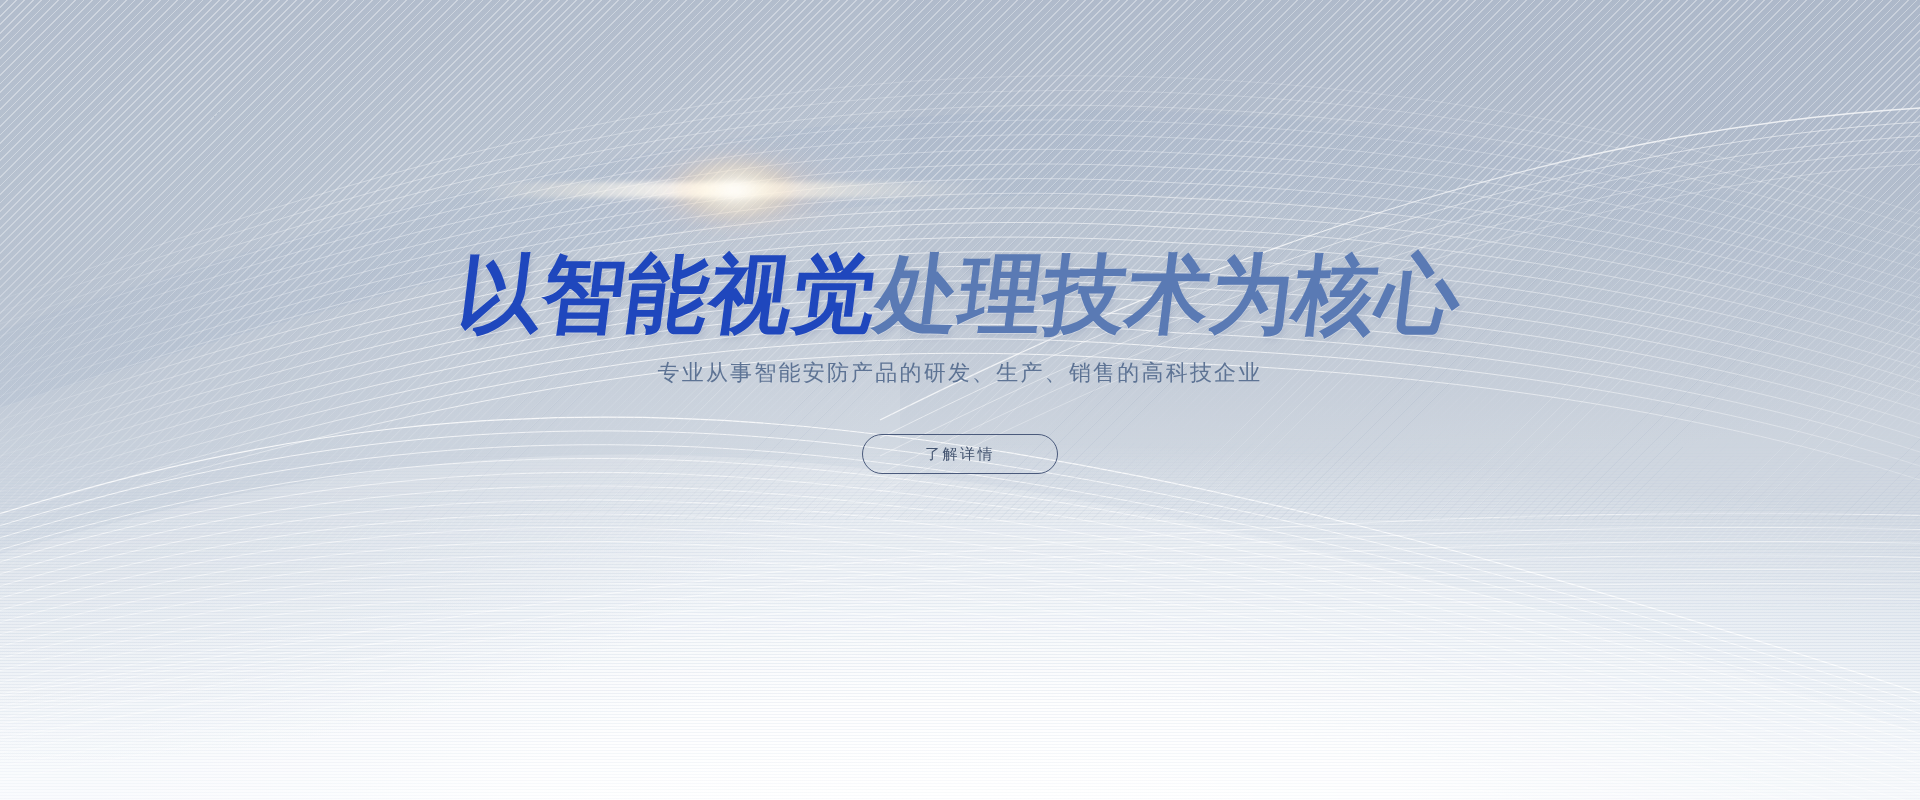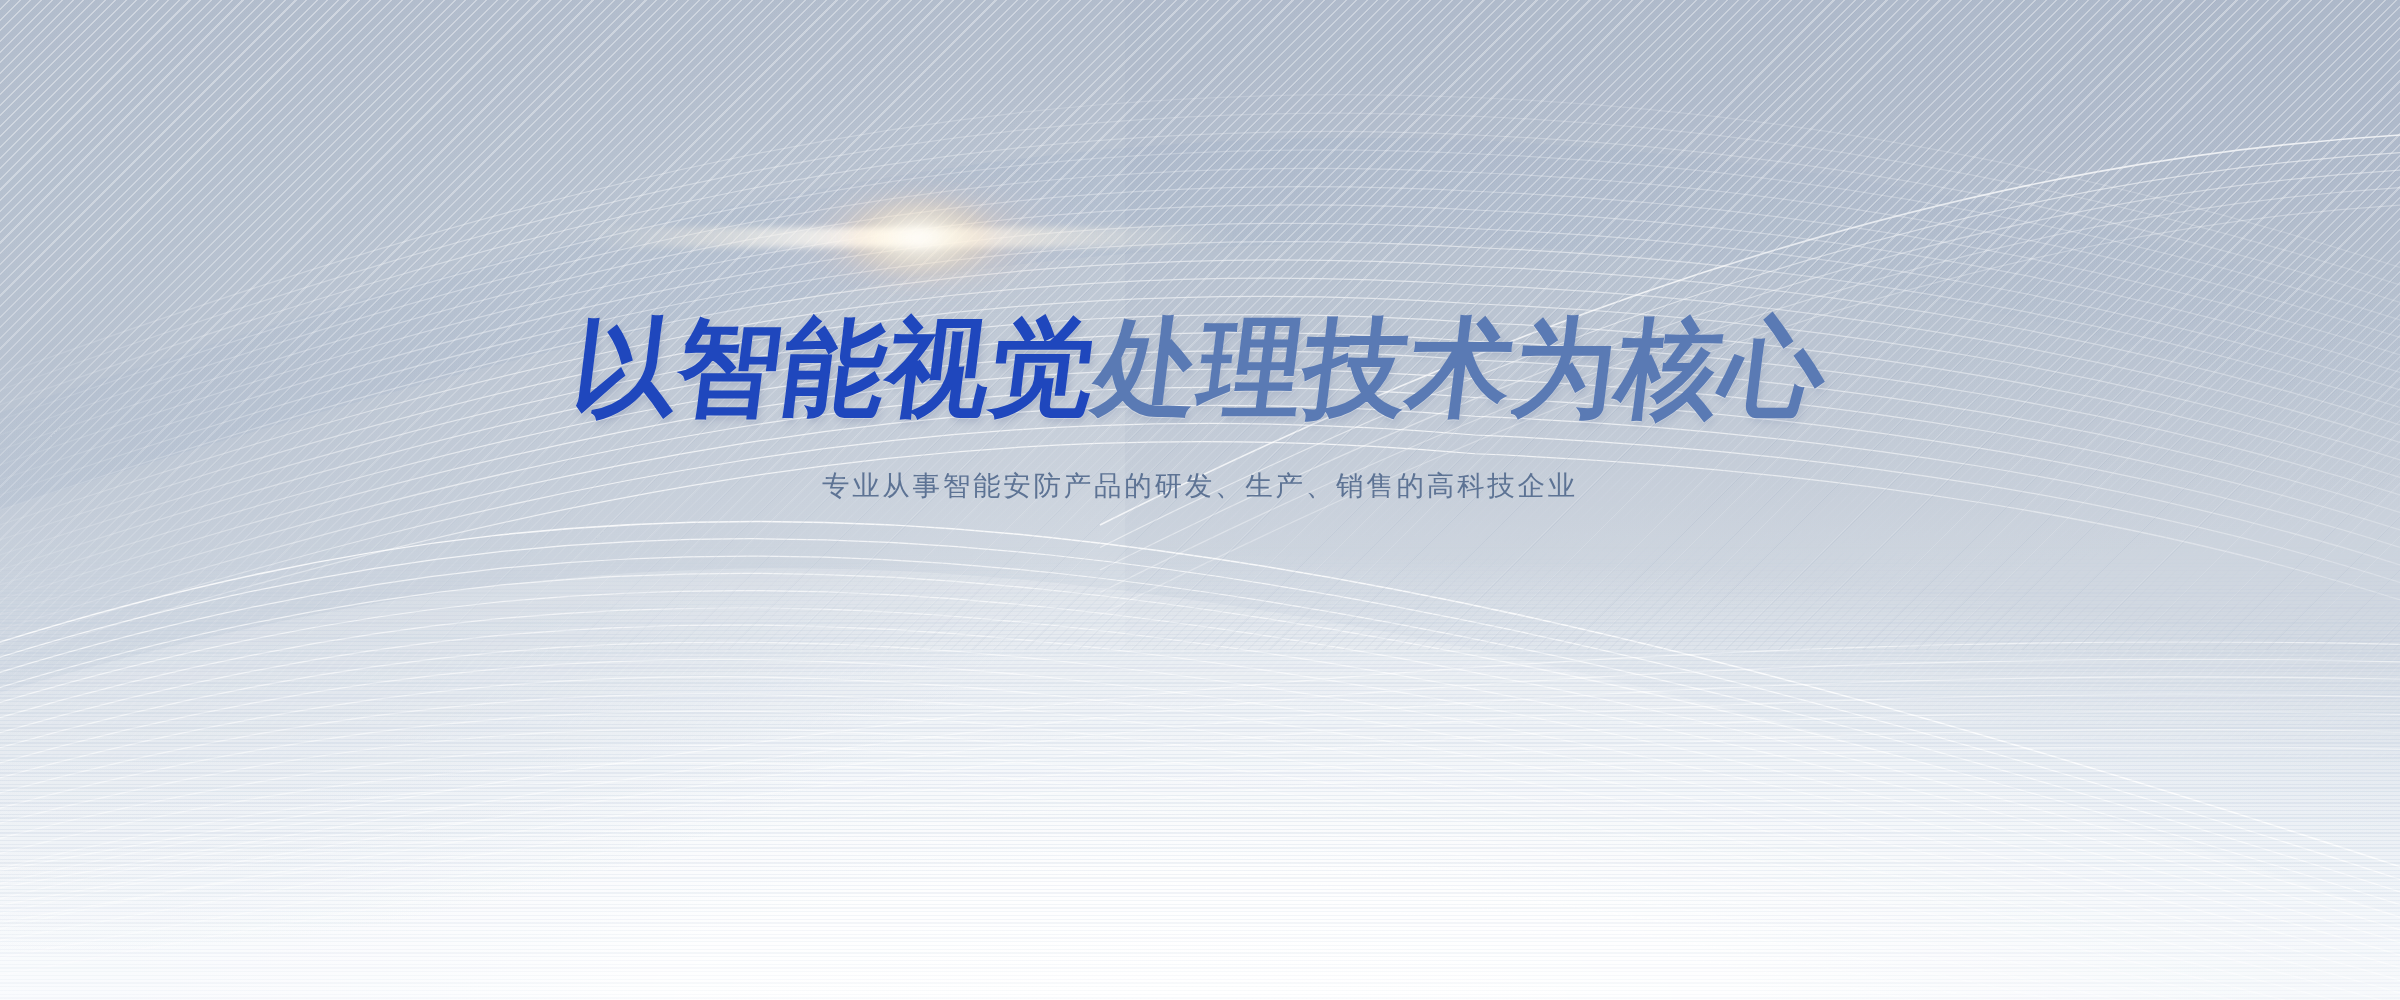--- a/index.html
+++ b/index.html
@@ -145,21 +145,21 @@
   .headline .seg-primary{
     color:#1f47bd;
     text-shadow:0 1px 0 rgba(255,255,255,0.25), 2px 3px 6px rgba(60,80,130,0.18);
   }
   .headline .seg-secondary{
     color:#5a7ab4;
     text-shadow:0 1px 0 rgba(255,255,255,0.30), 2px 3px 6px rgba(70,90,140,0.14);
   }
 
   .subtitle{
-    margin-top:36px;
+    margin-top:20px;
     font-size:22px;
     letter-spacing:2.2px;
     color:#5d7394;
     font-weight:400;
     white-space:nowrap;
     user-select:none;
   }
 
   .cta-button{
     margin-top:46px;
@@ -327,16 +327,19 @@
   </div>
 
   <div class="hero-content">
 
     <h1 class="headline">
       <span class="seg seg-primary">以智能视觉</span><span class="seg seg-secondary">处理技术为核心</span>
     </h1>
 
     <p class="subtitle">专业从事智能安防产品的研发、生产、销售的高科技企业</p>
 
+    <div class="cta-wrap">
+      <button class="cta-button">了解详情</button>
+    </div>
 
   </div>
 
 </div>
 
 </body></html>

